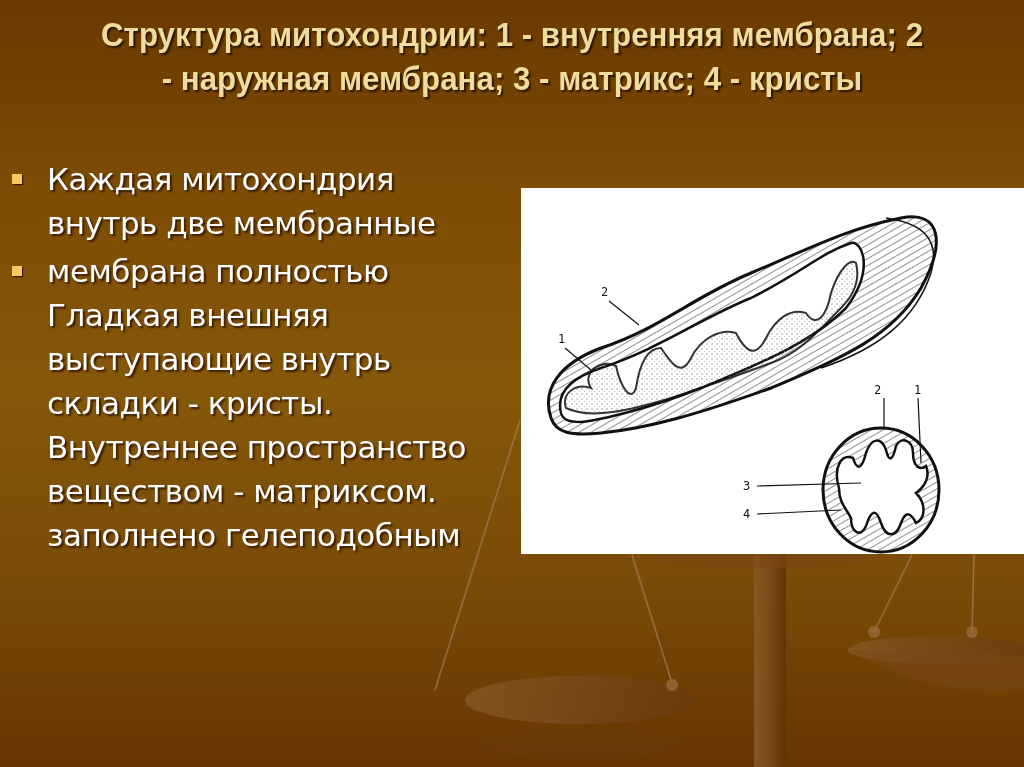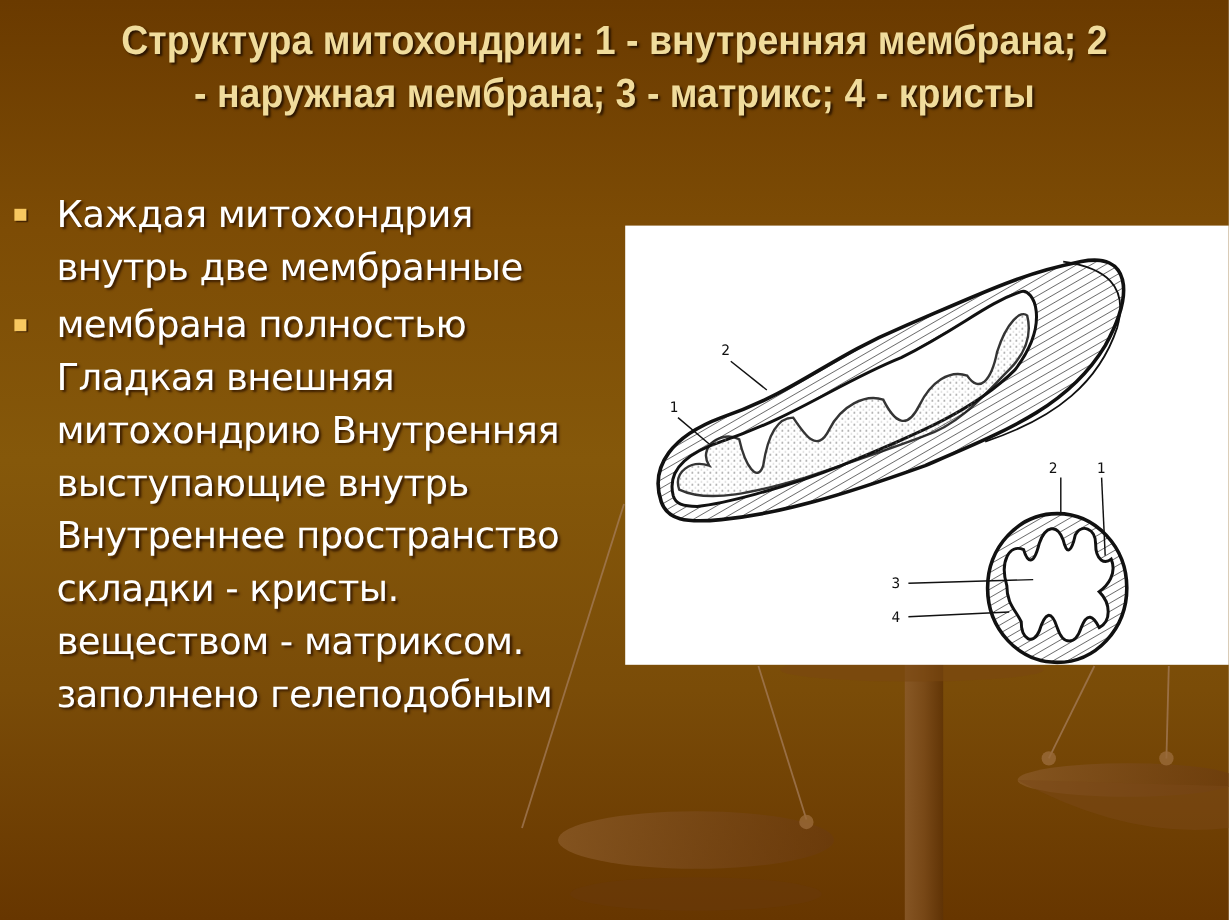--- a/index.html
+++ b/index.html
@@ -73,24 +73,23 @@
   <ul class="bullets">
     <li class="bullet">
       <span class="marker"></span>
       <span class="line">Каждая митохондрия</span>
       <span class="line">внутрь две мембранные</span>
     </li>
     <li class="bullet">
       <span class="marker"></span>
       <span class="line">мембрана полностью</span>
       <span class="line">Гладкая внешняя</span>
-      <span class="line">митохондрию Внутренняя</span>
       <span class="line">выступающие внутрь</span>
+      <span class="line">складки - кристы.</span>
       <span class="line">Внутреннее пространство</span>
-      <span class="line">складки - кристы.</span>
       <span class="line">веществом - матриксом.</span>
       <span class="line">заполнено гелеподобным</span>
     </li>
   </ul>
 
   <div class="figure">
     <svg width="503" height="366" viewBox="0 0 503 366">
       <defs>
         <pattern id="hatch" width="6" height="6" patternUnits="userSpaceOnUse" patternTransform="rotate(60)">
           <line x1="0" y1="0" x2="0" y2="6" stroke="#222" stroke-width="1"></line>

